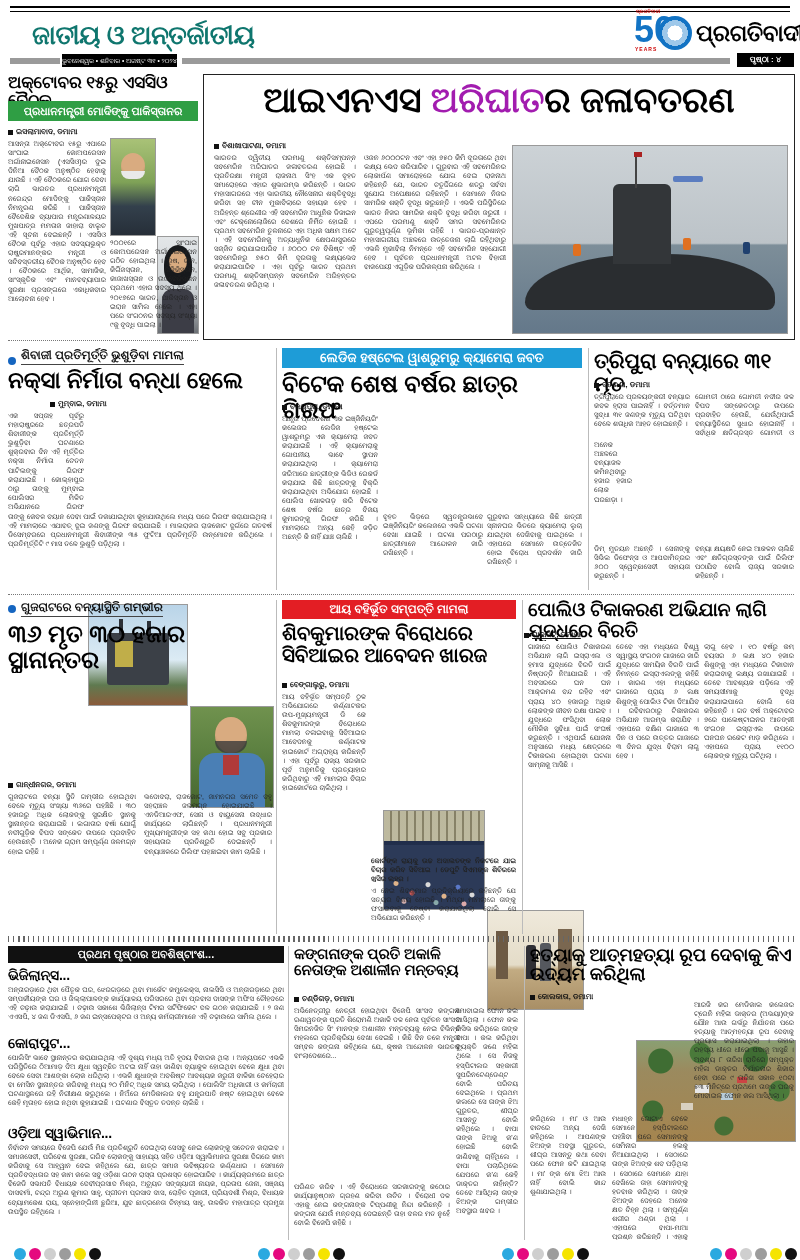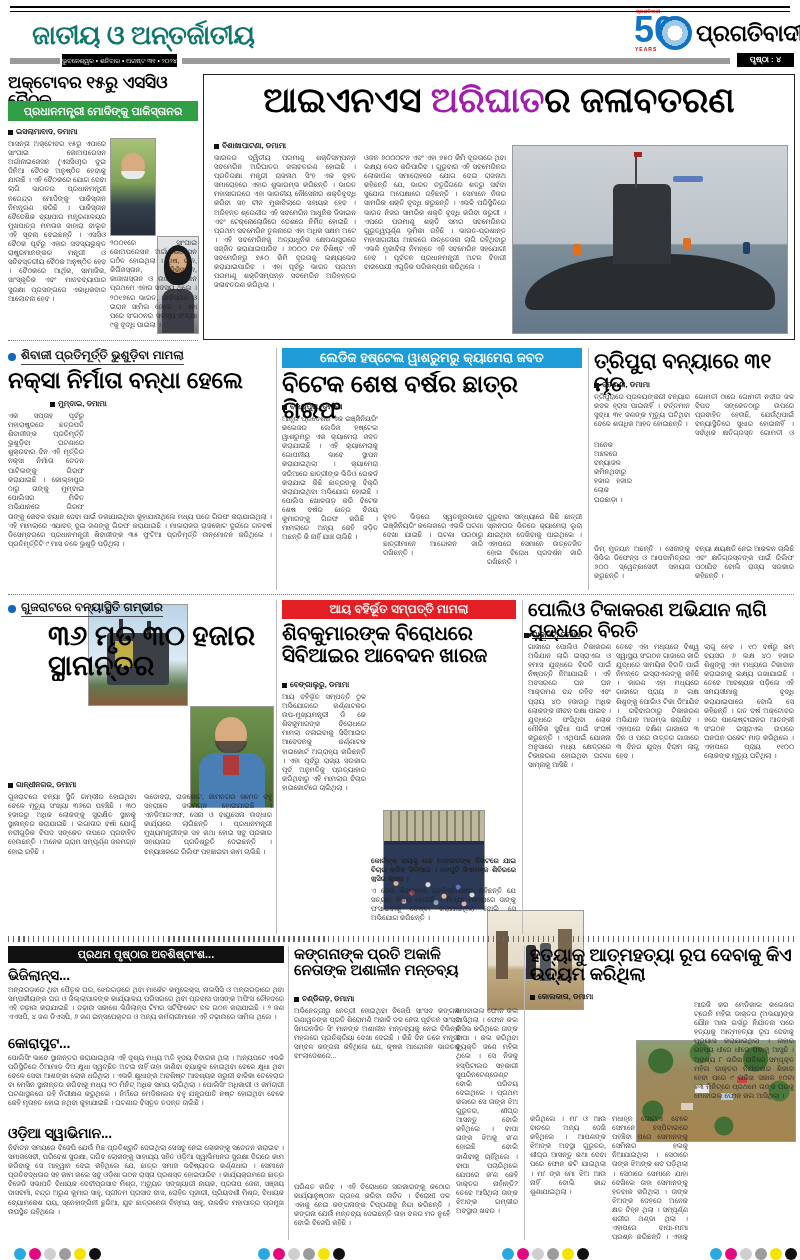--- a/index.html
+++ b/index.html
@@ -80,21 +80,21 @@
       <div class="abs" style="left:160px;top:30px;width:30px;height:6px;background:#5b7dc0;border-radius:2px;"></div>
       <div class="abs" style="left:60px;top:98px;width:8px;height:12px;background:#e07020;border-radius:2px;"></div>
       <div class="abs" style="left:170px;top:92px;width:8px;height:12px;background:#e07020;border-radius:2px;"></div>
       <div class="abs" style="left:230px;top:96px;width:7px;height:12px;background:#20406e;border-radius:2px;"></div>
     </div>
   </div>
 
   <div class="abs vrule" style="left:276px;top:348px;height:242px;"></div>
   <div class="abs vrule" style="left:588px;top:348px;height:242px;"></div>
 
-  <div class="abs kicker" style="left:8px;top:348px;">
+  <div class="abs kicker" style="left:8px;top:348px;align-items:flex-end;">
       <span class="kdot"></span>
       <span class="kunder">ଶିବାଜୀ ପ୍ରତିମୂର୍ତ୍ତି ଭୁଶୁଡ଼ିବା ମାମଲା</span>
     </div>
   <div class="abs hl" style="left:8px;top:368px;width:264px;font-size:23px;">ନକ୍ସା ନିର୍ମାତା ବନ୍ଧା ହେଲେ</div>
   <div class="abs byline" style="left:8px;top:399px;padding-left:42px;">
       <span class="bmark"></span>
       <span>ମୁମ୍ବାଇ, ଡମାମା</span>
     </div>
   <div class="abs bt" style="left:8px;top:411px;width:76px;height:98px;">ଏକ ସପ୍ତାହ ପୂର୍ବରୁ ମହାରାଷ୍ଟ୍ରରେ ଛତ୍ରପତି ଶିବାଜୀଙ୍କ ପ୍ରତିମୂର୍ତ୍ତି ଭୁଶୁଡ଼ିବା ଘଟଣାରେ ଶୁକ୍ରବାର ଦିନ ଏହି ମୂର୍ତ୍ତିର ନକ୍ସା ନିର୍ମାତା ଚେତନ ପାଟିଲଙ୍କୁ ଗିରଫ କରାଯାଇଛି । କୋଲ୍ହାପୁର ଠାରୁ ତାଙ୍କୁ ମୁମ୍ବାଇ ପୋଲିସର ମିଳିତ ଅଭିଯାନରେ ଗିରଫ କରାଯାଇଛି ।</div>
   <div class="abs photo" style="left:88px;top:408px;width:98px;height:100px;background:linear-gradient(180deg,#b9d4e8 0%,#dcebf4 55%,#5f7a50 80%,#8a5b3a 100%);">
@@ -151,21 +151,21 @@
 
   <div class="abs dotrule" style="left:8px;top:594px;width:786px;"></div>
 
   <div class="abs vrule" style="left:276px;top:600px;height:334px;"></div>
   <div class="abs vrule" style="left:522px;top:600px;height:334px;"></div>
 
   <div class="abs kicker" style="left:8px;top:600px;">
       <span class="kdot"></span>
       <span class="kunder">ଗୁଜରାଟରେ ବନ୍ୟାସ୍ଥିତି ଗମ୍ଭୀର</span>
     </div>
-  <div class="abs hl" style="left:8px;top:621px;width:264px;font-size:28px;margin-left:40px;">୩୬ ମୃତ ୩୦ ହଜାର ସ୍ଥାନାନ୍ତର</div>
+  <div class="abs hl" style="left:8px;top:621px;width:264px;font-size:24px;">୩୬ ମୃତ ୩୦ ହଜାର ସ୍ଥାନାନ୍ତର</div>
 
   <div class="abs byline" style="left:8px;top:780px;">
       <span class="bmark"></span>
       <span>ଗାନ୍ଧୀନଗର, ଡମାମା</span>
     </div>
   <div class="abs bt" style="left:8px;top:792px;width:128px;height:142px;">ଗୁଜରାଟରେ ବନ୍ୟା ସ୍ଥିତି ଗମ୍ଭୀର ହୋଇଥିବା ବେଳେ ମୃତ୍ୟୁ ସଂଖ୍ୟା ୩୬ରେ ପହଞ୍ଚିଛି । ୩୦ ହଜାରରୁ ଅଧିକ ଲୋକଙ୍କୁ ସୁରକ୍ଷିତ ସ୍ଥାନକୁ ସ୍ଥାନାନ୍ତର କରାଯାଇଛି । ଲଗାତାର ବର୍ଷା ଯୋଗୁଁ ନଦୀଗୁଡ଼ିକ ବିପଦ ସଙ୍କେତ ଉପରେ ପ୍ରବାହିତ ହେଉଛନ୍ତି । ଅନେକ ଗ୍ରାମ ସମ୍ପୂର୍ଣ୍ଣ ଜଳମଗ୍ନ ହୋଇ ରହିଛି ।</div>
   <div class="abs bt" style="left:144px;top:792px;width:128px;height:142px;">ଭଦୋଦରା, ରାଜକୋଟ, ଜାମନଗର ସମେତ ବହୁ ସହରାଞ୍ଚଳ ଜଳମଗ୍ନ ହୋଇଯାଇଛି । ଏନଡିଆରଏଫ, ସେନା ଓ ବାୟୁସେନା ଉଦ୍ଧାର କାର୍ଯ୍ୟରେ ଲାଗିଛନ୍ତି । ପ୍ରଧାନମନ୍ତ୍ରୀ ମୁଖ୍ୟମନ୍ତ୍ରୀଙ୍କ ସହ କଥା ହୋଇ ସବୁ ପ୍ରକାର ସହାୟତାର ପ୍ରତିଶ୍ରୁତି ଦେଇଛନ୍ତି । ବନ୍ୟାଞ୍ଚଳରେ ରିଲିଫ ପହଞ୍ଚାଇବା କାମ ଚାଲିଛି ।</div>
 
   <div class="abs kbox" style="left:282px;top:600px;width:234px;height:19px;background:#e31e24;font-size:12px;line-height:19px;">ଆୟ ବହିର୍ଭୂତ ସମ୍ପତ୍ତି ମାମଲା</div>
   <div class="abs hl" style="left:282px;top:623px;width:234px;font-size:20px;">ଶିବକୁମାରଙ୍କ ବିରୋଧରେ ସିବିଆଇର ଆବେଦନ ଖାରଜ</div>

